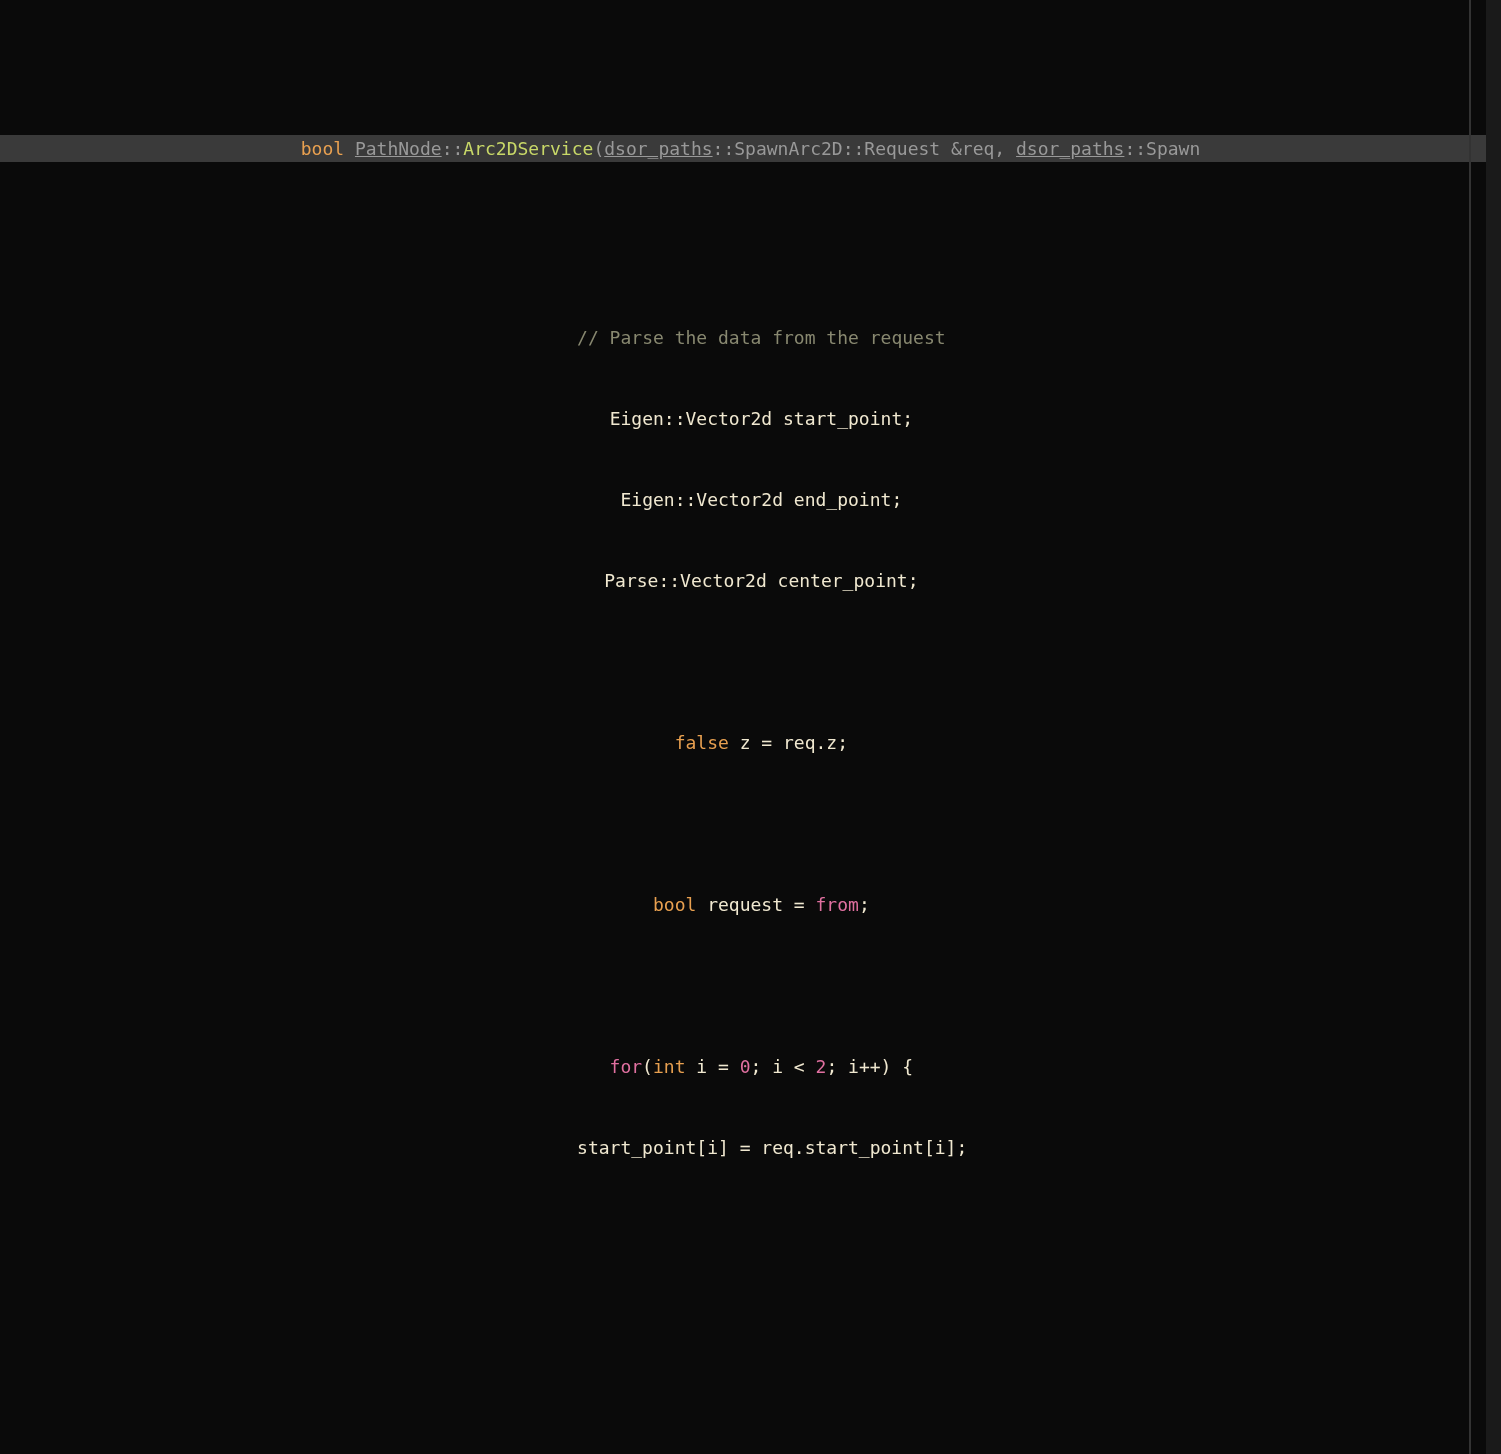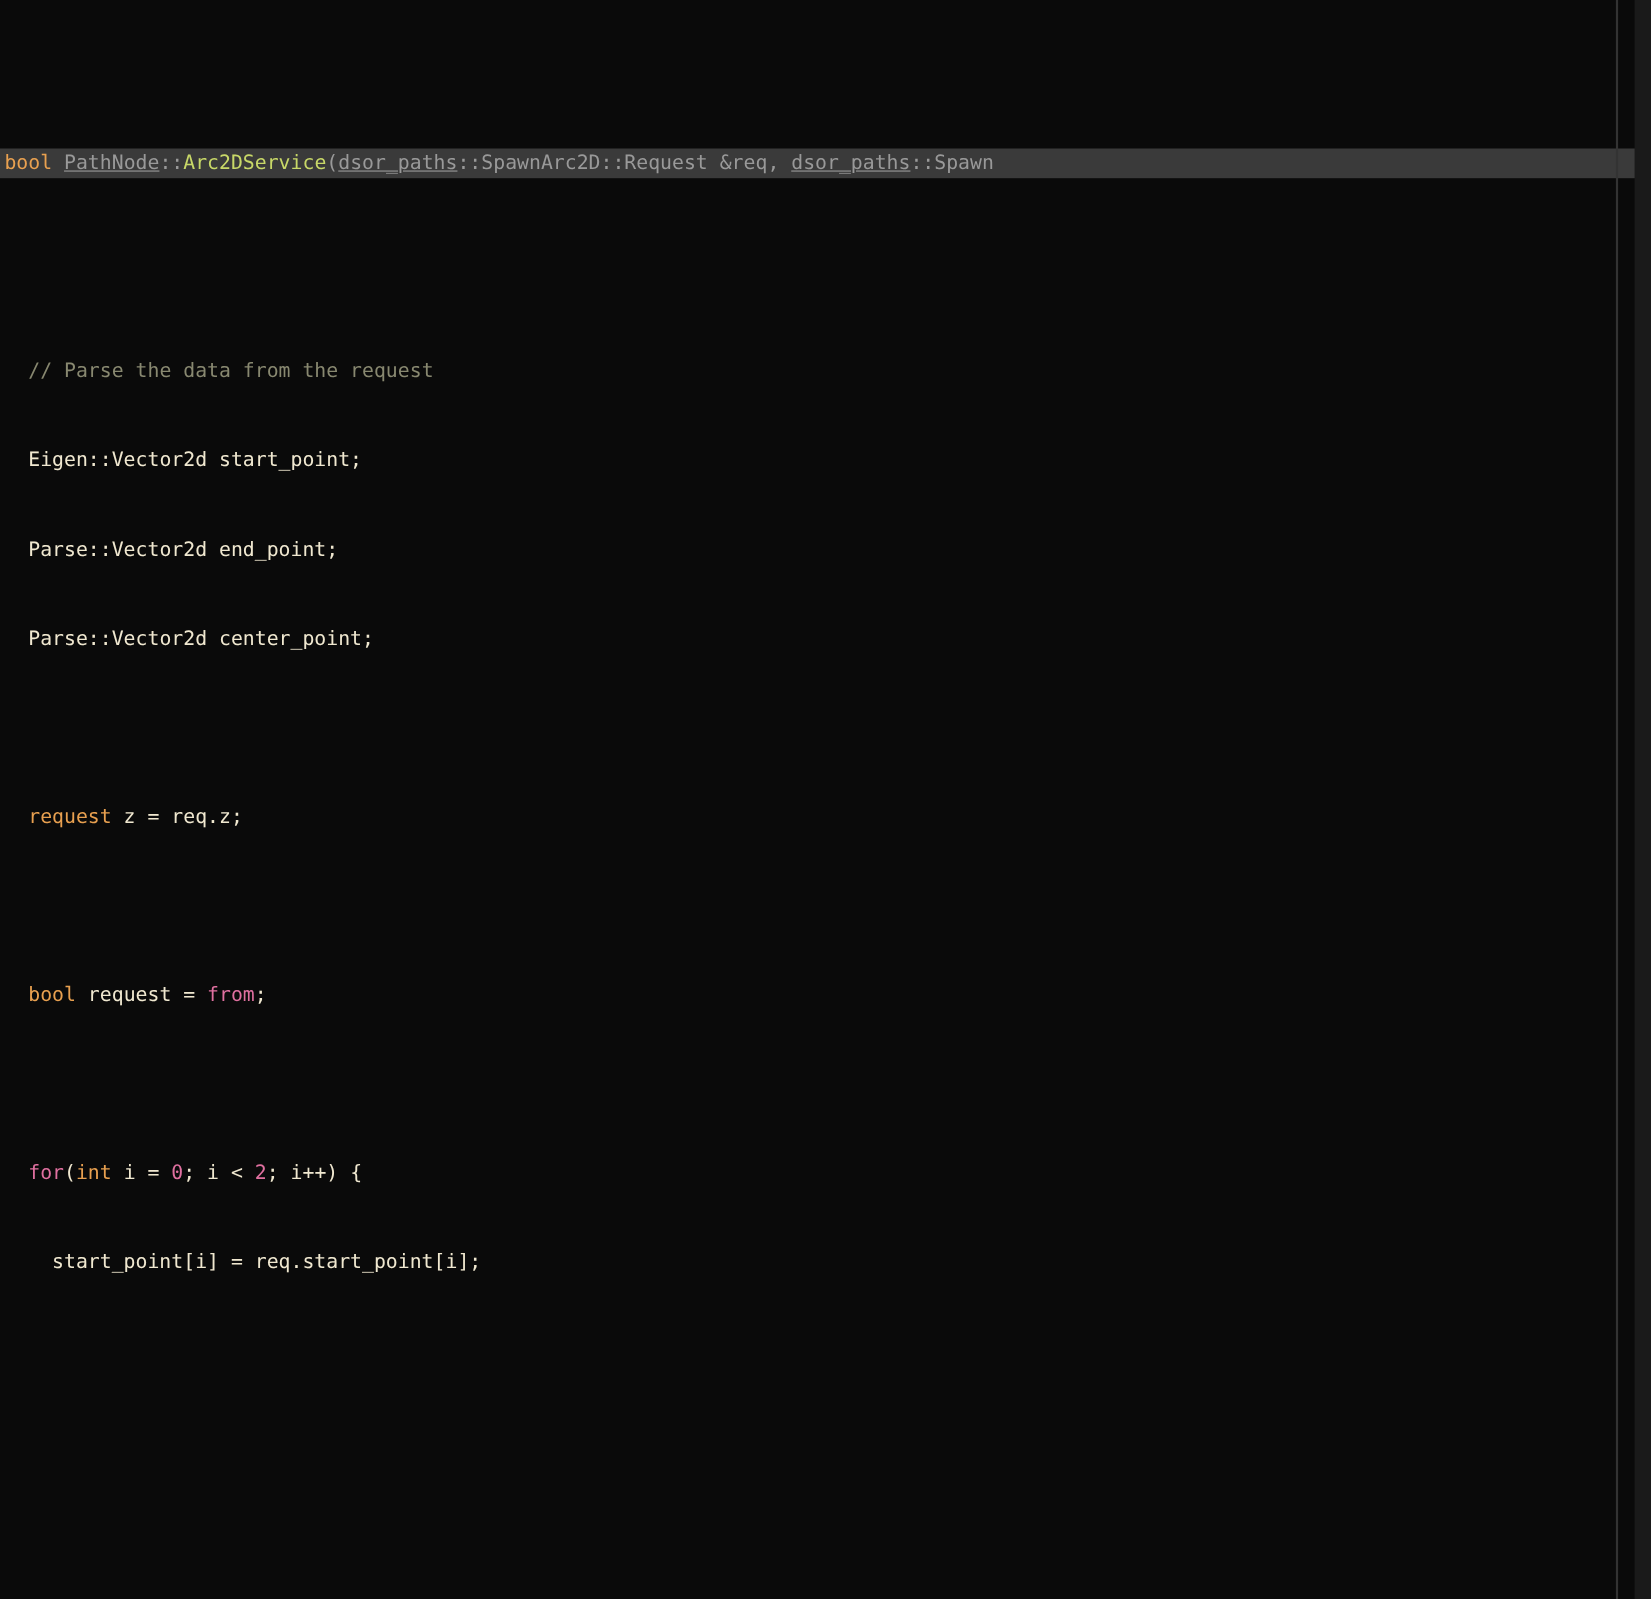--- a/index.html
+++ b/index.html
@@ -19,20 +19,21 @@
       position: relative;
     }
     .header-line {
       background: #3a3a3a;
       padding: 2px 4px;
       min-height: 28px;
     }
     .line {
       padding: 0 4px;
       min-height: 27px;
+      text-align: center;
     }
     .orange { color: #e8a050; }
     .grey { color: #999999; }
     .white { color: #f0e8d0; }
     .yellow-green { color: #c8d868; }
     .pink { color: #e070a0; }
     .comment { color: #888870; }
     .underline { text-decoration: underline; }
     .right-margin {
       position: absolute;
@@ -56,24 +57,24 @@
 
 <div class="editor">
   <div class="right-margin"></div>
   <div class="minimap"></div>
 
   <div class="header-line line"><span class="orange">bool</span><span class="grey"> </span><span class="grey underline">PathNode</span><span class="grey">::</span><span class="yellow-green">Arc2DService</span><span class="grey">(</span><span class="grey underline">dsor_paths</span><span class="grey">::SpawnArc2D::Request &amp;req, </span><span class="grey underline">dsor_paths</span><span class="grey">::Spawn</span></div>
 
   <div class="line"> </div>
   <div class="line">  <span class="comment">// Parse the data from the request</span></div>
   <div class="line">  <span class="white">Eigen::Vector2d start_point;</span></div>
-  <div class="line">  <span class="white">Parse::Vector2d end_point;</span></div>
+  <div class="line">  <span class="white">Eigen::Vector2d end_point;</span></div>
   <div class="line">  <span class="white">Parse::Vector2d center_point;</span></div>
   <div class="line"> </div>
-  <div class="line">  <span class="orange">request</span><span class="white"> z = req.z;</span></div>
+  <div class="line">  <span class="orange">false</span><span class="white"> z = req.z;</span></div>
   <div class="line"> </div>
   <div class="line">  <span class="orange">bool</span><span class="white"> request = </span><span class="pink">from</span><span class="white">;</span></div>
   <div class="line"> </div>
   <div class="line">  <span class="pink">for</span><span class="white">(</span><span class="orange">int</span><span class="white"> i = </span><span class="pink">0</span><span class="white">; i &lt; </span><span class="pink">2</span><span class="white">; i++) {</span></div>
   <div class="line"><span class="white">    start_point[i] = req.start_point[i];</span></div>
   
   
   
   
   

